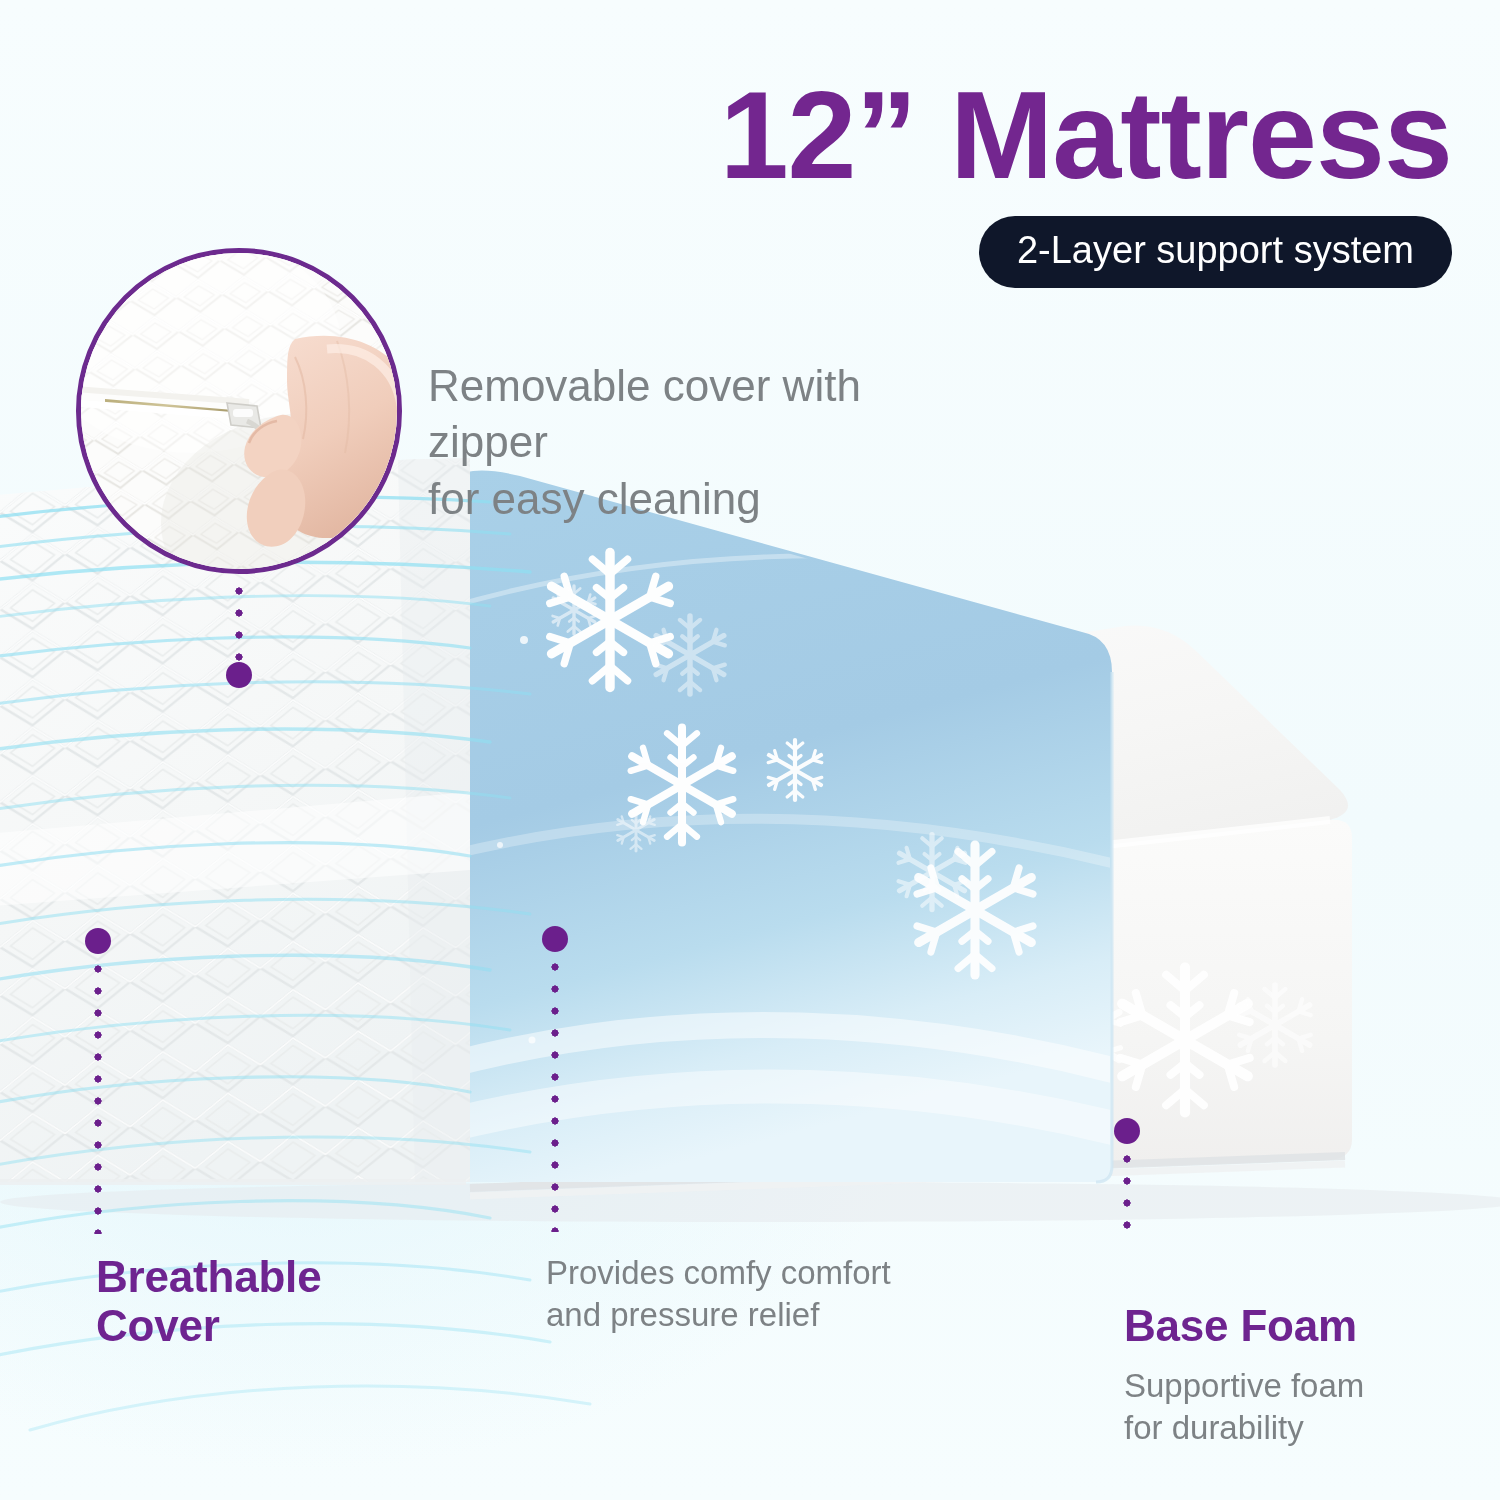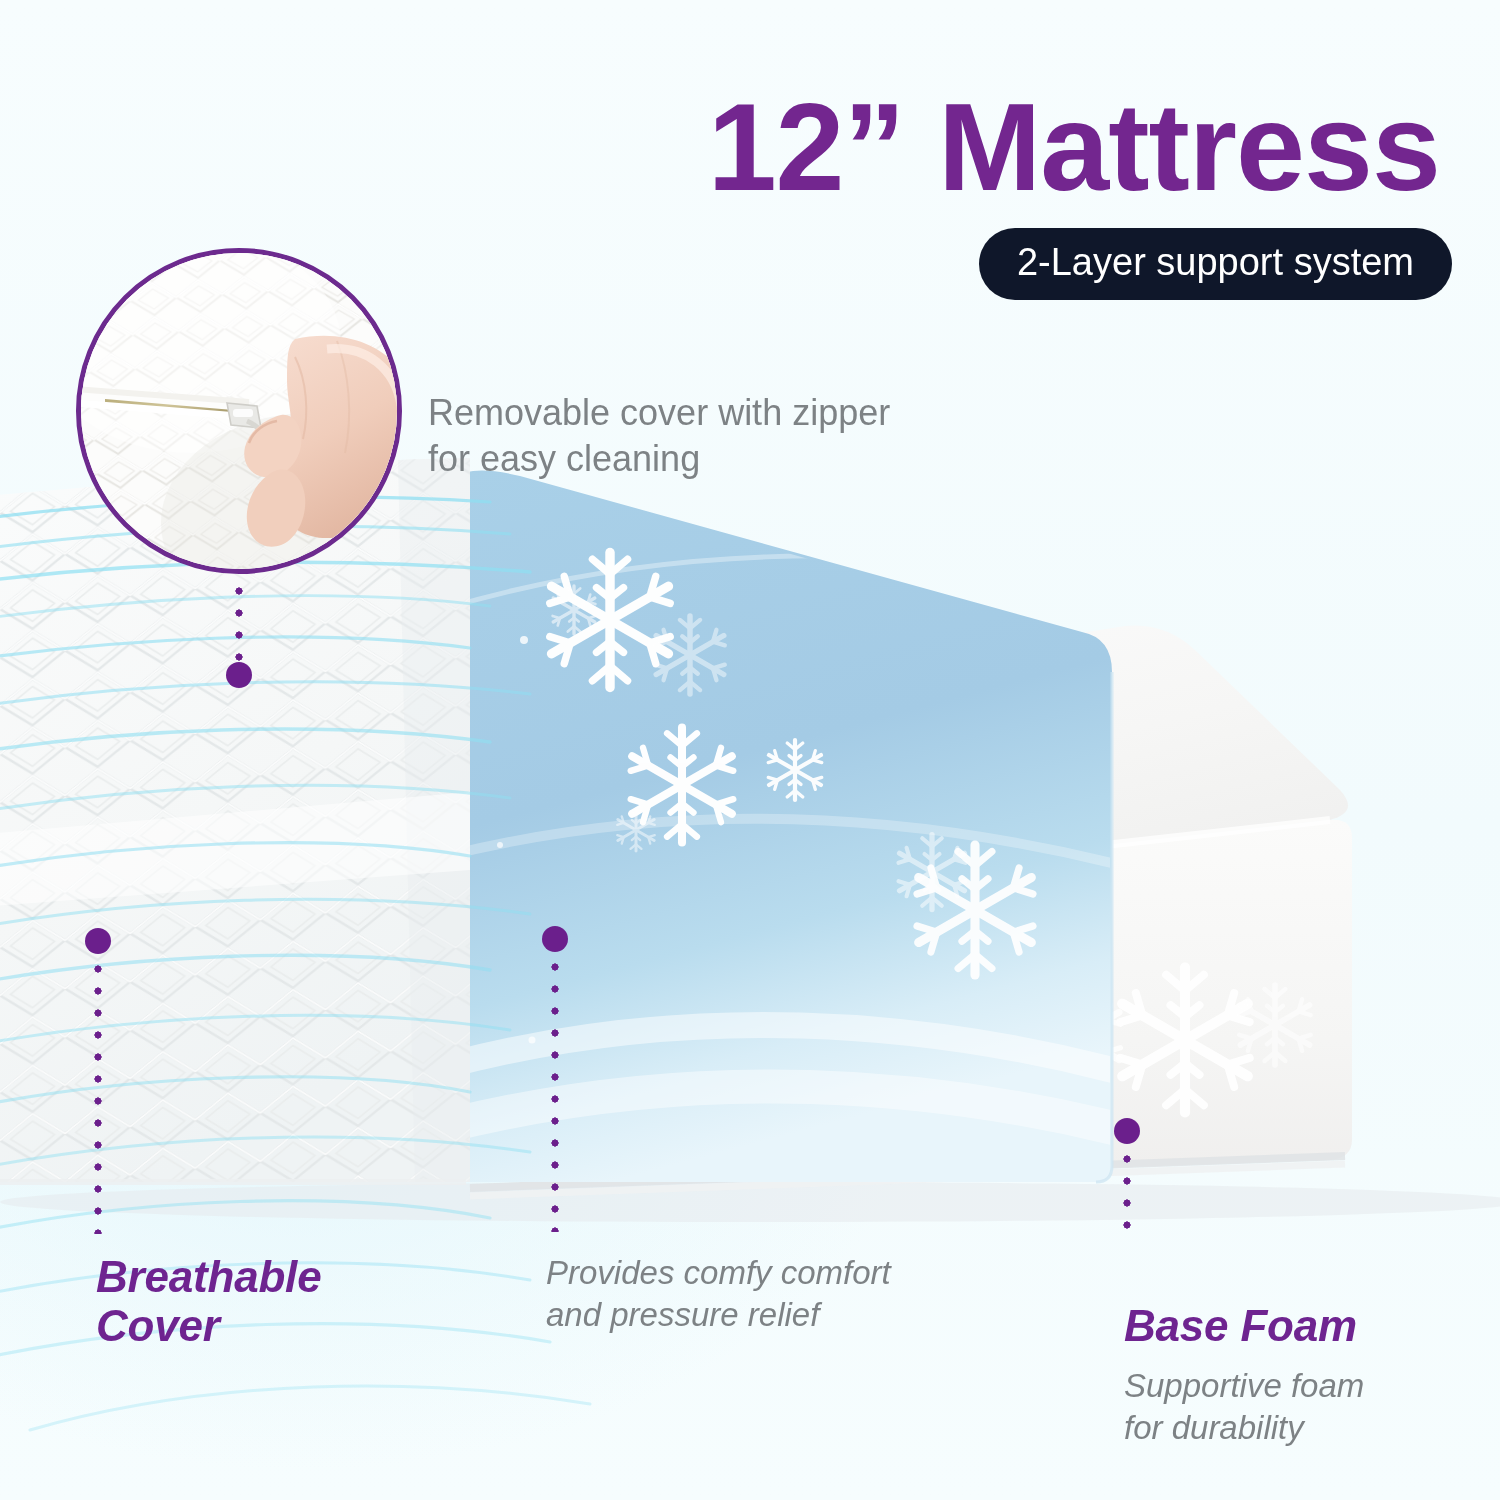--- a/index.html
+++ b/index.html
@@ -34,21 +34,21 @@
   .mattress svg { display: block; }
 
   
   .title-wrap {
     position: absolute;
     left: 0; right: 48px;
     top: 70px;
     text-align: right;
   }
   .title {
-    margin: 12px;
+    margin: 0;
     font-size: 124px;
     line-height: 1.05;
     font-weight: 700;
     letter-spacing: -1px;
     color: #73268f;
     white-space: nowrap;
   }
   .badge-row { margin-top: 16px; display: flex; justify-content: flex-end; }
   .badge {
     display: inline-block;
@@ -75,24 +75,23 @@
     box-sizing: border-box;
   }
   .detail-circle svg { display: block; }
 
   .detail-text {
     position: absolute;
     left: 428px;
     top: 358px;
     width: 560px;
     color: #7d8285;
-    font-size: 36px;
+    font-size: 44px;
     line-height: 1.28;
     font-weight: 400;
-    margin-top: 32px;
   }
 
   
   .connector { position: absolute; }
   .connector .cap {
     position: absolute;
     left: 50%;
     transform: translateX(-50%);
     width: 26px; height: 26px;
     border-radius: 50%;
@@ -111,21 +110,21 @@
     background-position: center top;
   }
 
   
   .features {
     position: absolute;
     left: 0; top: 1252px;
     width: 1500px;
     height: 230px;
   }
-  .feature { position: absolute; top: 0; font-style: italic; }
+  .feature { position: absolute; top: 0; }
   .feature h3 {
     margin: 0 0 14px 0;
     font-size: 44px;
     line-height: 1.12;
     font-weight: 700;
     color: #6e2490;
     letter-spacing: -0.2px;
   }
   .feature p {
     margin: 0;

